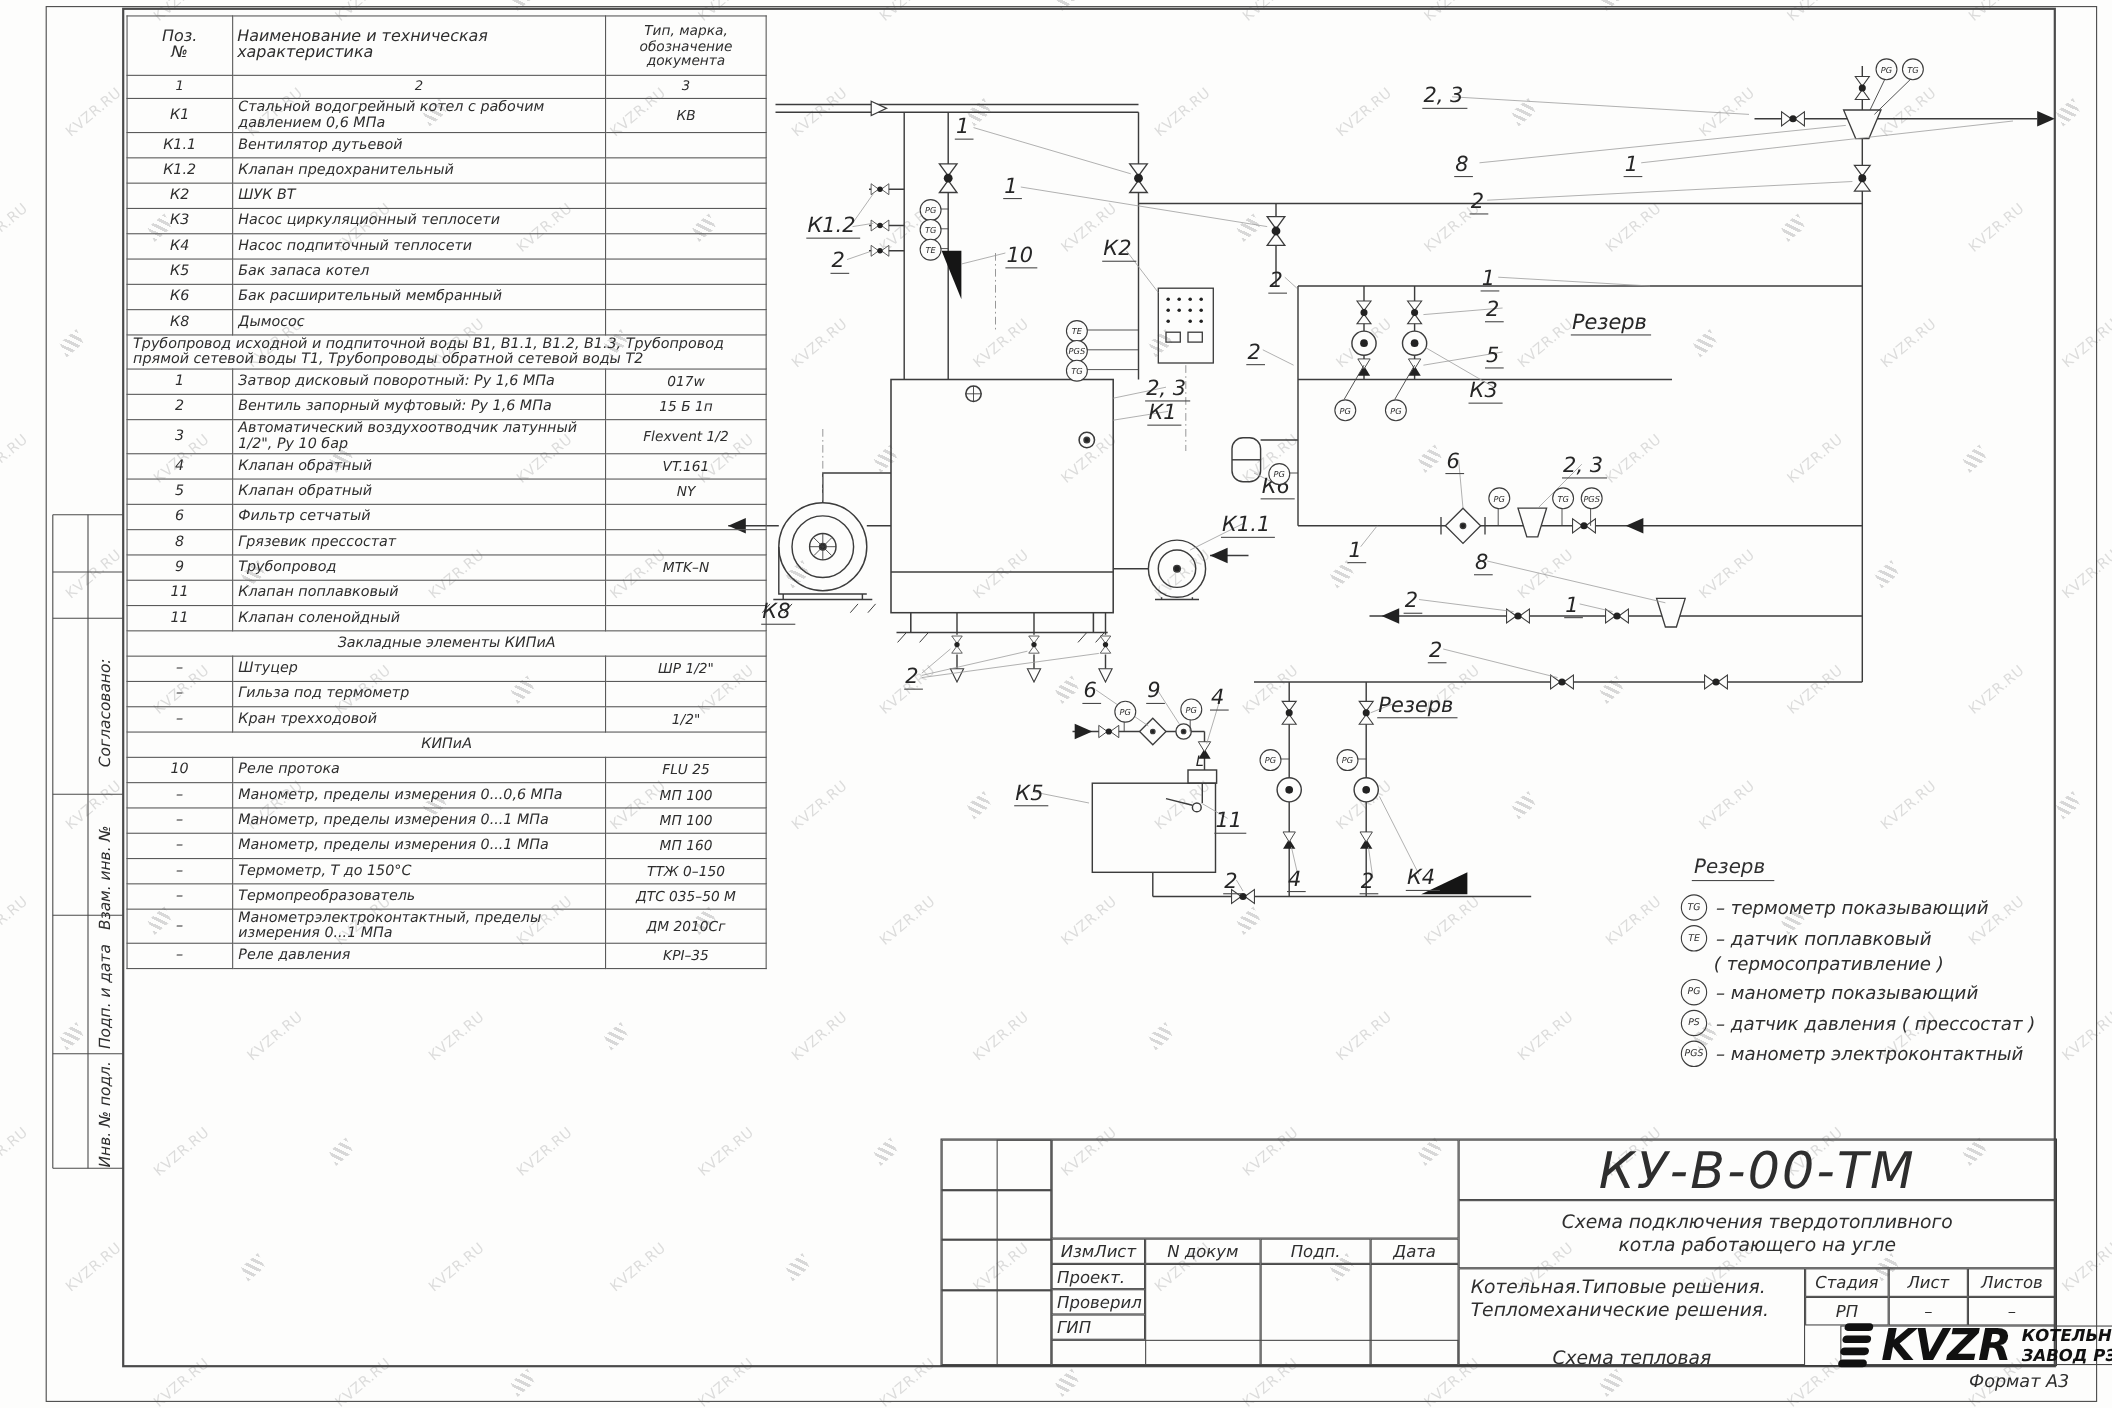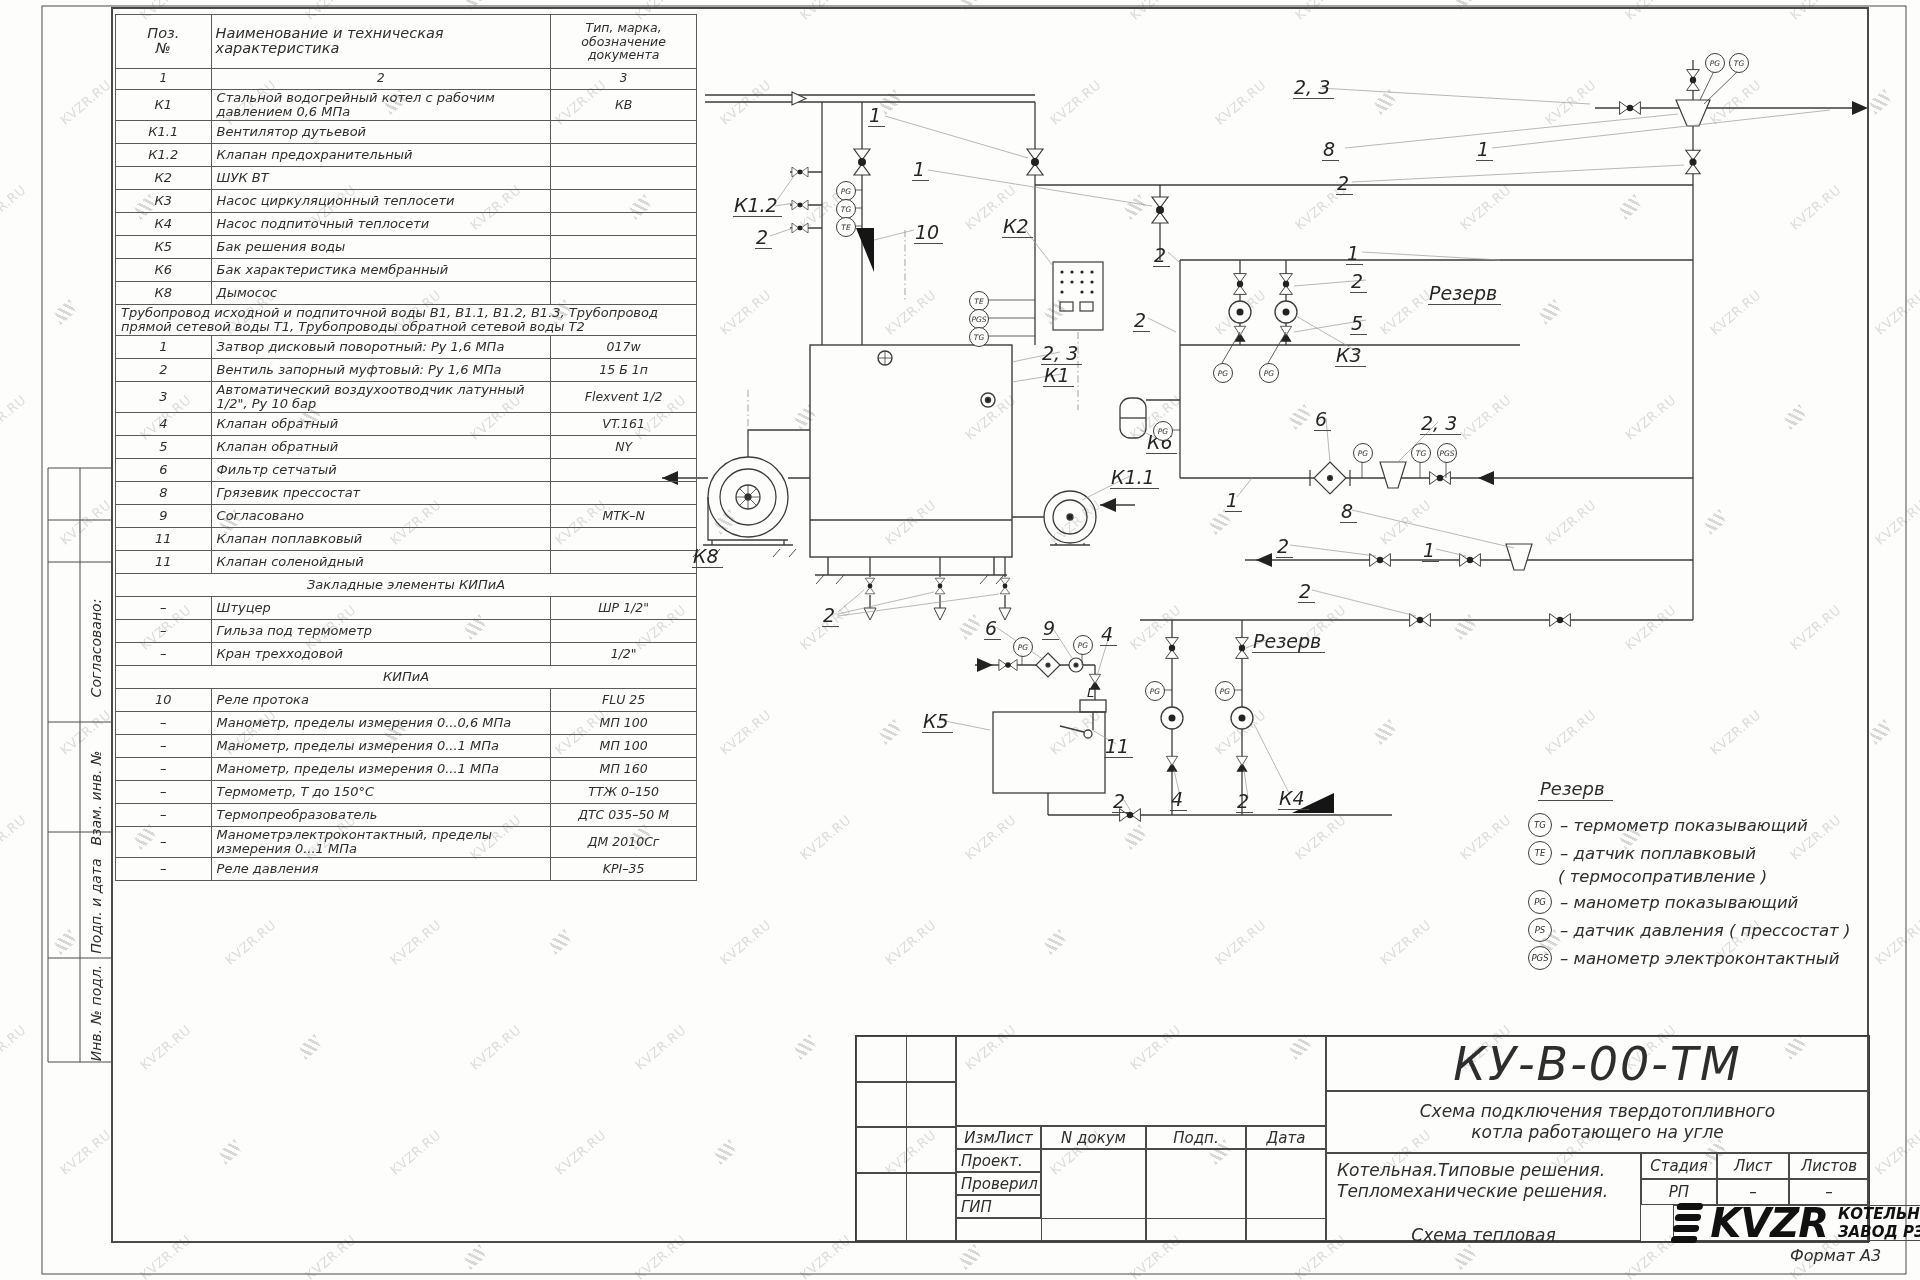--- a/index.html
+++ b/index.html
@@ -852,26 +852,26 @@
           <td class="c-name">Насос циркуляционный теплосети</td>
           <td class="c-type"></td>
         </tr>
         <tr>
           <td class="c-pos">К4</td>
           <td class="c-name">Насос подпиточный теплосети</td>
           <td class="c-type"></td>
         </tr>
         <tr>
           <td class="c-pos">К5</td>
-          <td class="c-name">Бак решения воды</td>
+          <td class="c-name">Бак запаса котел</td>
           <td class="c-type"></td>
         </tr>
         <tr>
           <td class="c-pos">К6</td>
-          <td class="c-name">Бак характеристика мембранный</td>
+          <td class="c-name">Бак расширительный мембранный</td>
           <td class="c-type"></td>
         </tr>
         <tr>
           <td class="c-pos">К8</td>
           <td class="c-name">Дымосос</td>
           <td class="c-type"></td>
         </tr>
         <tr>
           <td colspan="3" class="">Трубопровод исходной и подпиточной воды В1,   В1.1,   В1.2, В1.3,  Трубопровод прямой сетевой воды Т1,  Трубопроводы обратной сетевой воды Т2</td>
         </tr>
@@ -905,21 +905,21 @@
           <td class="c-name">Фильтр сетчатый</td>
           <td class="c-type"></td>
         </tr>
         <tr>
           <td class="c-pos">8</td>
           <td class="c-name">Грязевик прессостат</td>
           <td class="c-type"></td>
         </tr>
         <tr>
           <td class="c-pos">9</td>
-          <td class="c-name">Согласовано</td>
+          <td class="c-name">Трубопровод</td>
           <td class="c-type">MTK–N</td>
         </tr>
         <tr>
           <td class="c-pos">11</td>
           <td class="c-name">Клапан поплавковый</td>
           <td class="c-type"></td>
         </tr>
         <tr>
           <td class="c-pos">11</td>
           <td class="c-name">Клапан соленойдный</td>

